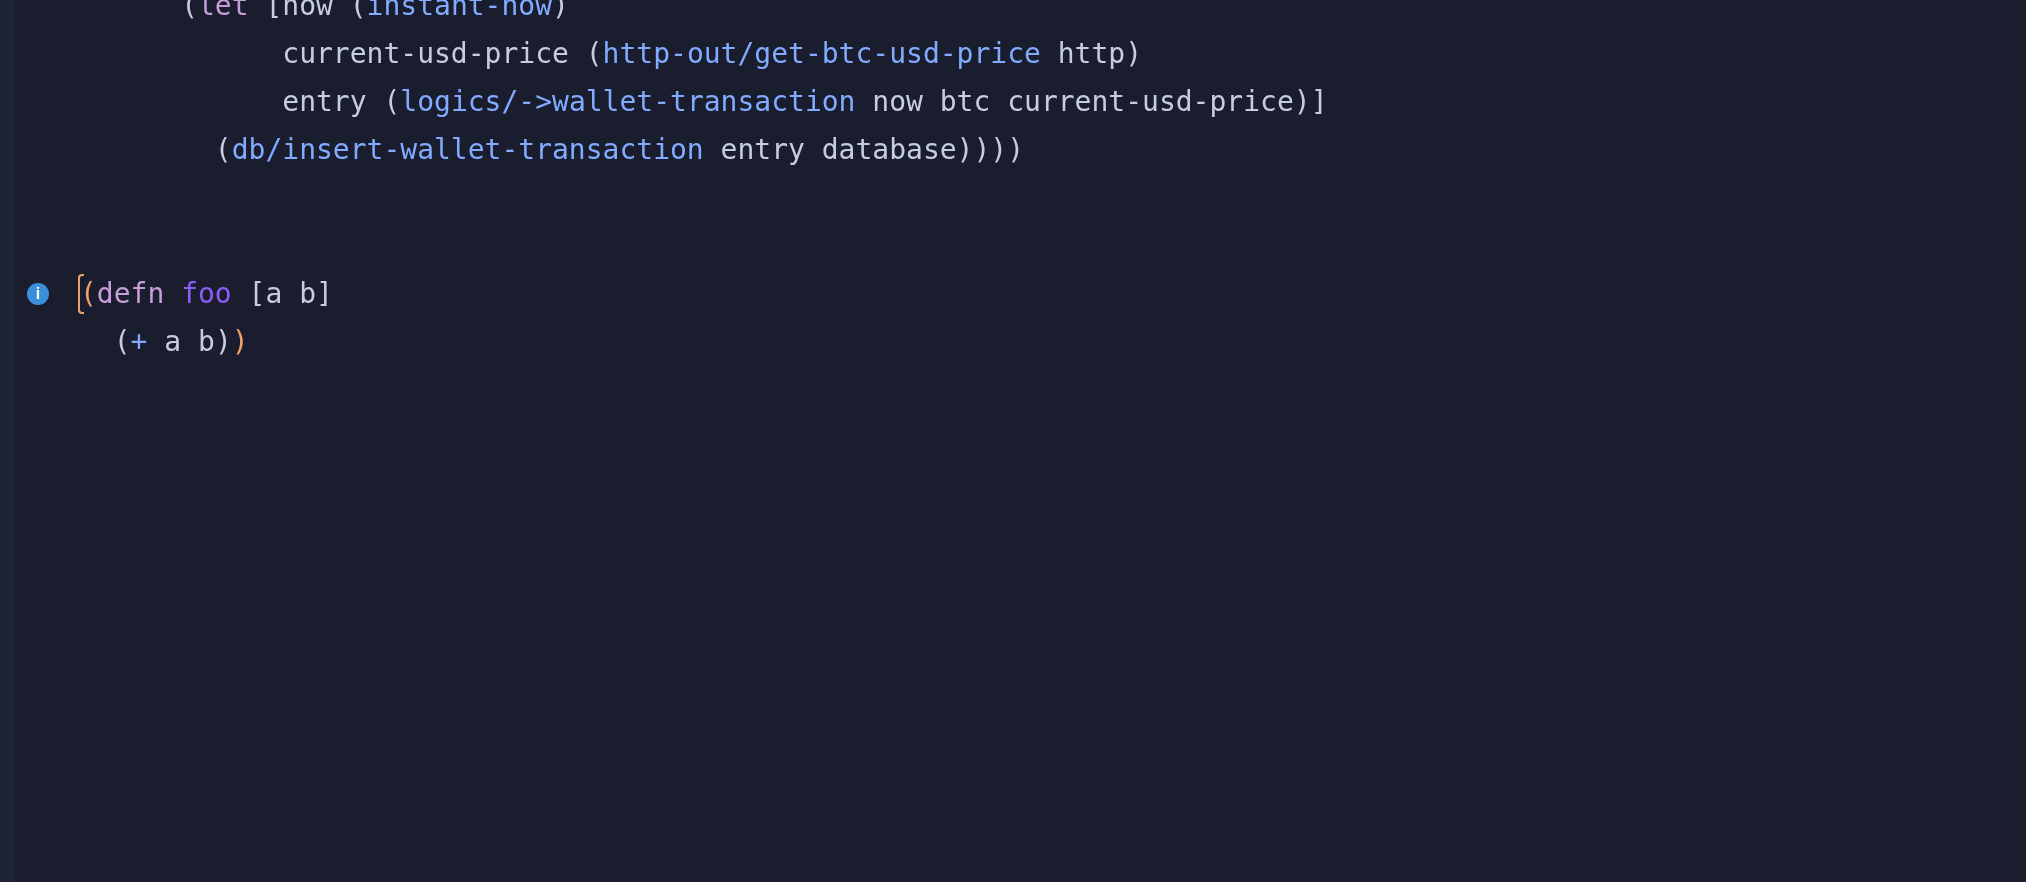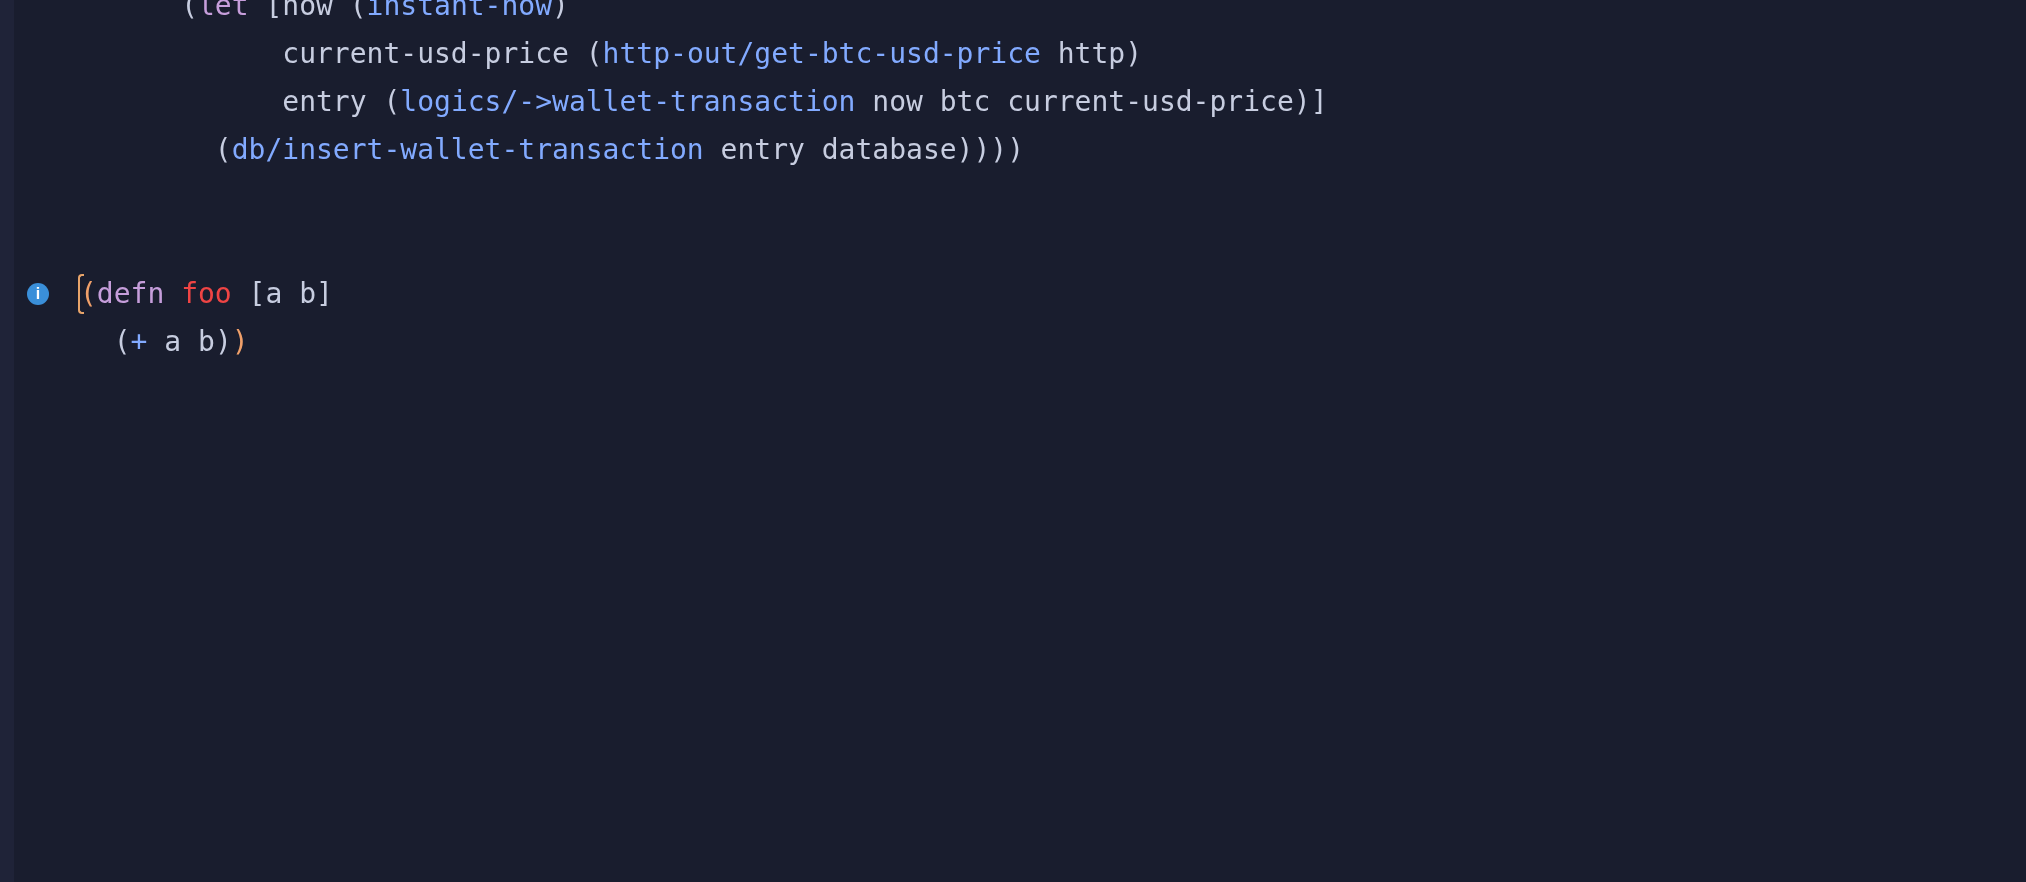--- a/index.html
+++ b/index.html
@@ -48,21 +48,21 @@
     height: 48px;
     display: flex;
     align-items: center;
     white-space: pre;
   }
   .tok-keyword { color: #c69edb; }
   .tok-sym     { color: #c7cde0; }
   .tok-fn      { color: #82aaff; }
   .tok-paren   { color: #c7cde0; }
   .tok-bracket { color: #c7cde0; }
-  .tok-dim     { color: #ef4444; }
+  .tok-dim     { color: #8b5cf6; }
   .tok-hlparen {
     color: #f0a06a;
   }
   .cursor-paren {
     display: inline-block;
     position: relative;
   }
   .cursor-paren::before {
     content: "";
     position: absolute;

